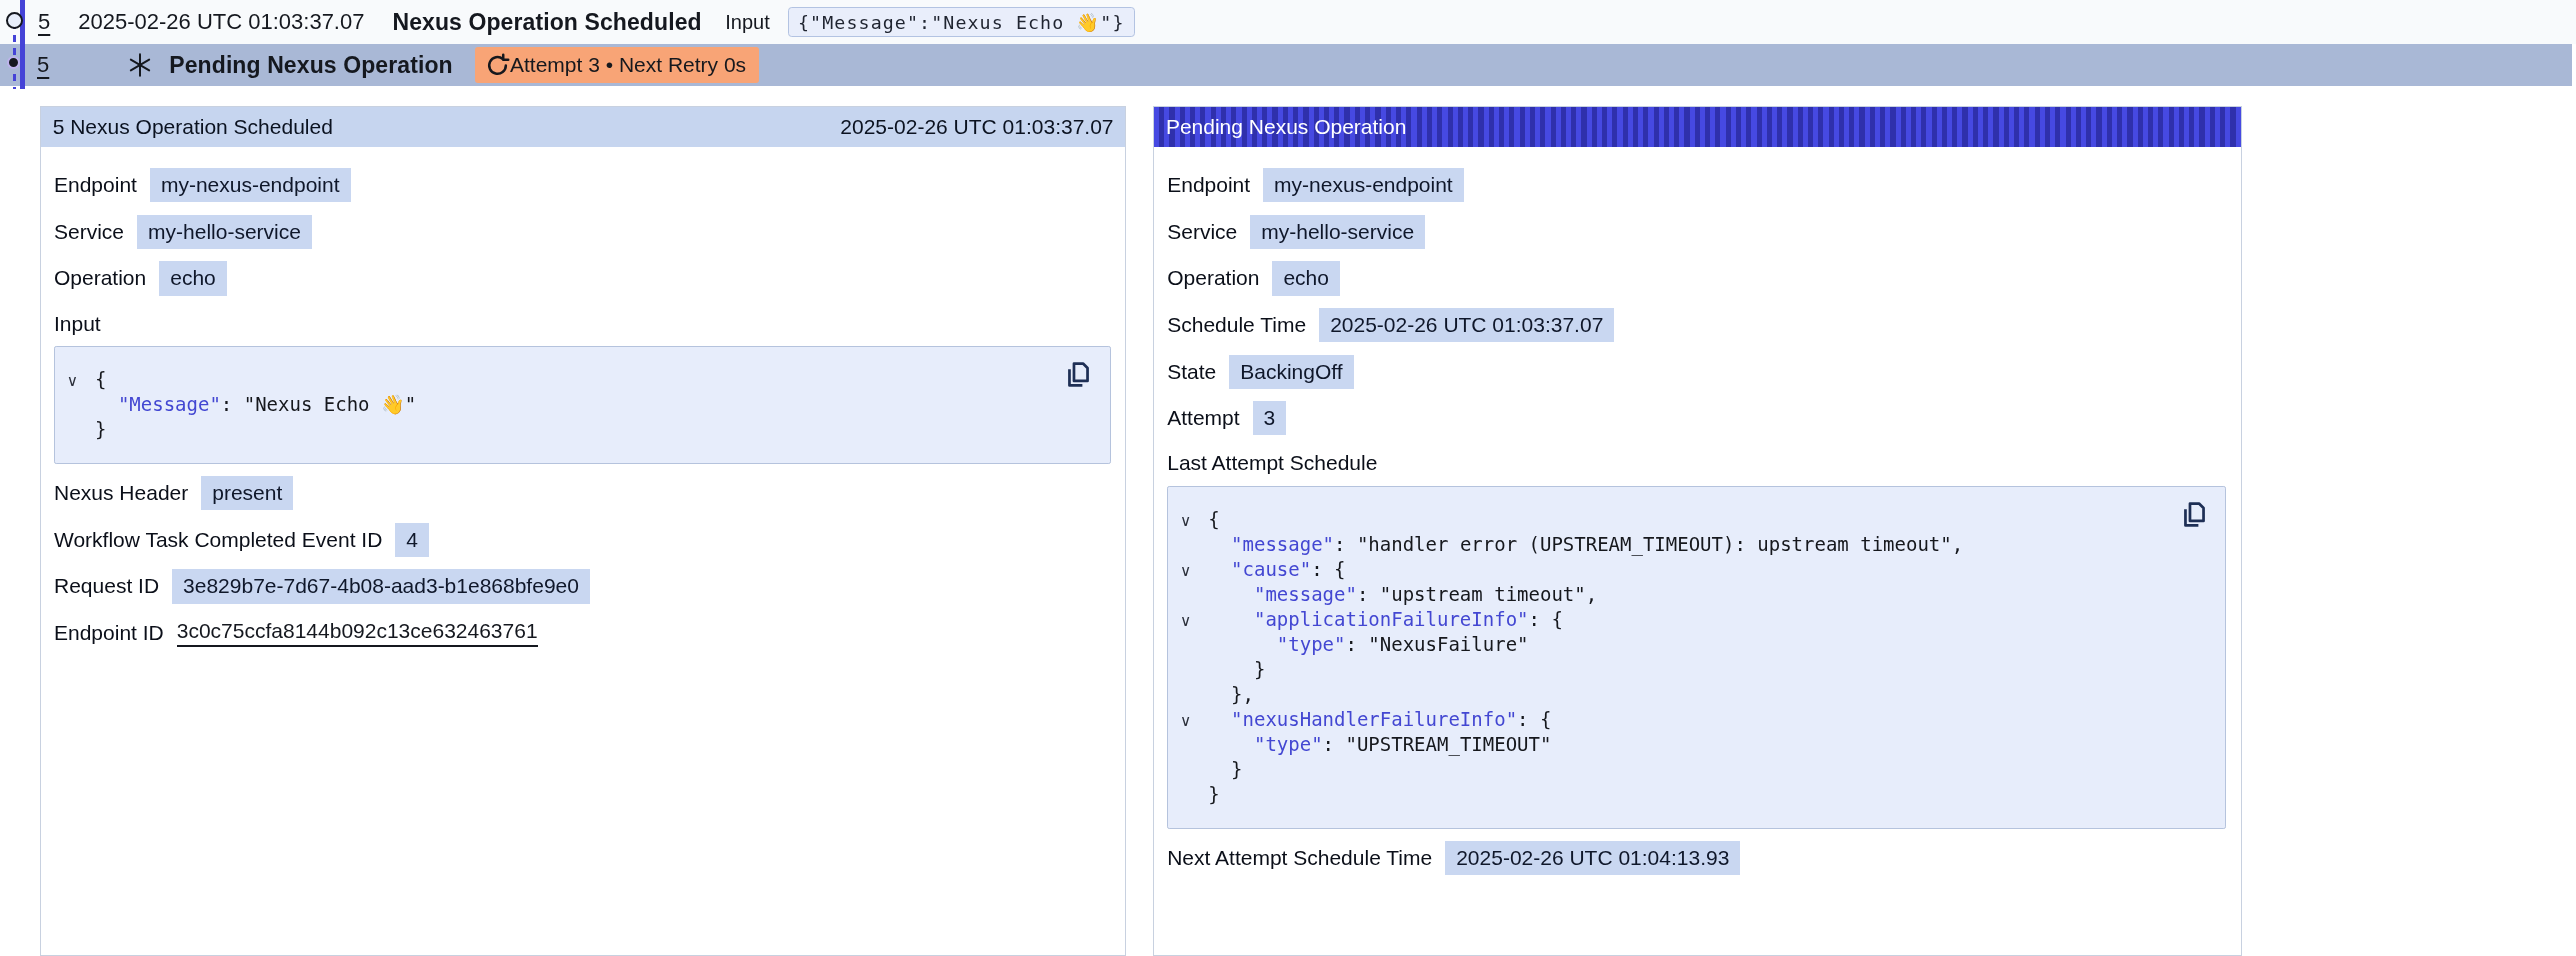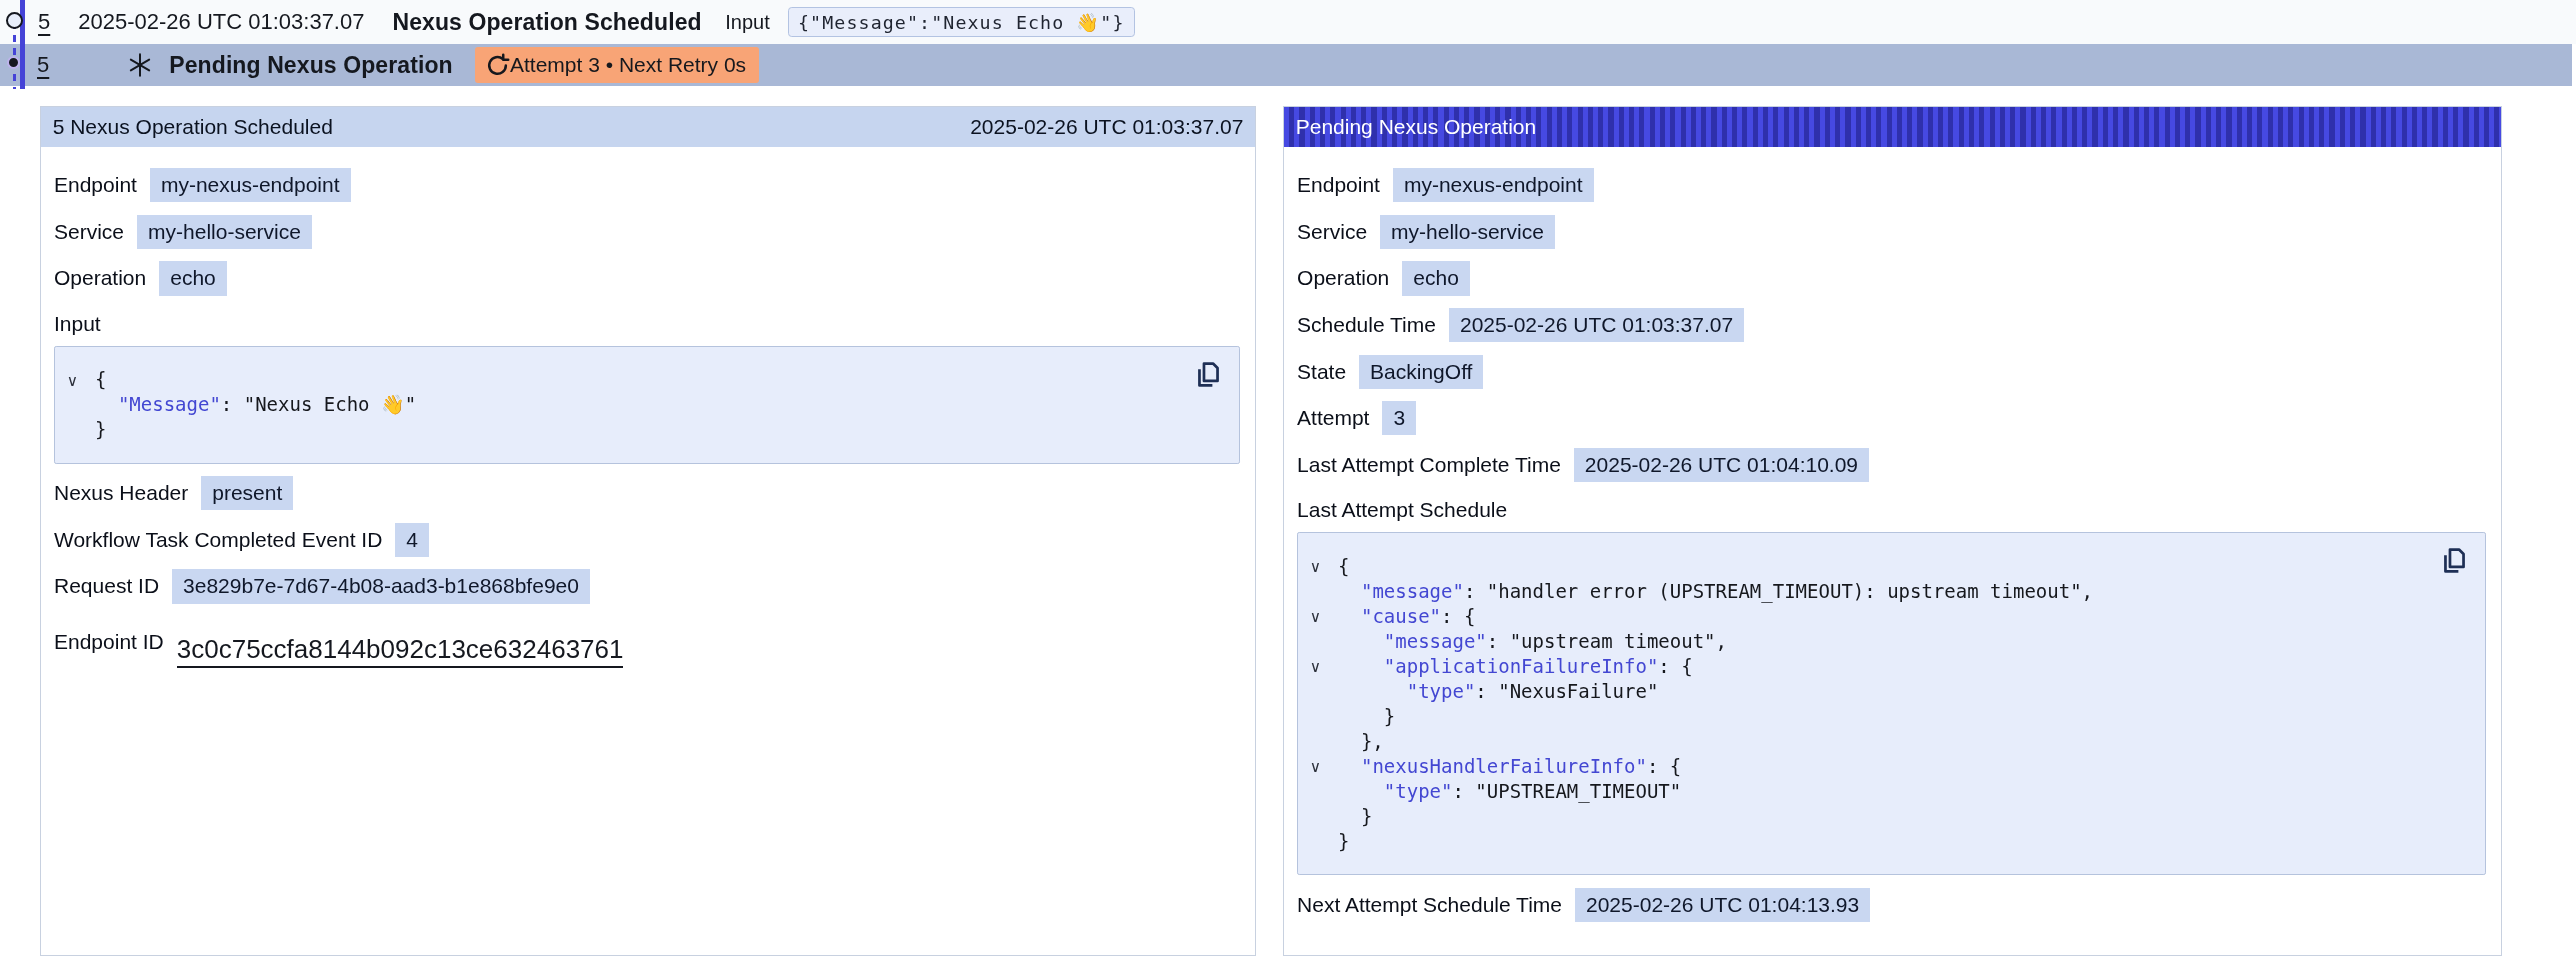--- a/index.html
+++ b/index.html
@@ -27,37 +27,37 @@
   .input-label { font-size:20px; color:#15181f; margin-left:-4.4px; }
   .input-chip { font-family:"DejaVu Sans Mono", monospace; font-size:18.3px; letter-spacing:1.1px;
                 background:#e9eefb; border:1.5px solid #b3c3e2; border-radius:3.7px;
                 padding:3.7px 9.5px; color:#1f2430; margin-left:-10.3px; }
   .pend-icon { margin-left:78px; margin-right:16px; display:inline-flex; }
   .attempt-badge { display:inline-flex; align-items:center; gap:0; background:#f8a476;
                    border-radius:2.9px; padding:5.1px 12.4px 5.1px 10.3px; font-size:21px; color:#16181d;
                    margin-left:22px; }
 
   
-  .panels { position:absolute; left:40px; top:106px; width:2462px; height:850px;
+  .panels { position:absolute; left:40px; top:106px; width:2202px; height:850px;
             display:flex; gap:27px; }
   .panel  { background:#ffffff; border:1.5px solid #c8d1e0; height:100%; overflow:hidden; }
   .panel.left  { width:1258px; }
   .panel.right { width:1261px; }
   .panel-header { height:40px; display:flex; align-items:center; justify-content:space-between;
                   padding:0 11.7px; font-size:21px; color:#0b1220; background:#c6d5ef; }
   .panel-header.pending { background:repeating-linear-gradient(90deg,#4649e2 0 5.1px,#2f30ac 5.1px 10.3px);
                           color:#ffffff; font-weight:500; justify-content:flex-start; }
   .panel-body { padding:8.8px 8.8px 8.8px 13px; }
 
   .field { display:flex; align-items:center; gap:13px; min-height:34px; margin:12.4px 0; }
   .flabel { font-size:21px; color:#0b0f19; }
   .badge  { display:inline-block; background:#c9d7f1; border-radius:0; padding:5.1px 11px;
             font-size:21px; color:#0f172a; }
-  .flink  { font-size:26px; color:#15181f; border-bottom:2.2px solid #15181f; padding-bottom:1.5px;
-            cursor:pointer;margin-top:18px; }
+  .flink  { font-size:21px; color:#15181f; border-bottom:2.2px solid #15181f; padding-bottom:1.5px;
+            cursor:pointer; }
 
   .section-label { font-size:21px; color:#0b0f19; margin:16px 0 10.3px; }
 
   .code-block { position:relative; background:#e7edfb; border:1.5px solid #b5c3dd; border-radius:2.2px;
                 padding:20.5px 14.6px 20.5px 0; margin-right:5.9px; }
   .code-line { position:relative; padding-left:40px; line-height:25px; white-space:pre;
                font-family:"DejaVu Sans Mono", monospace; font-size:19px; color:#16181d; }
   .chev { position:absolute; left:11.7px; top:1.5px; font-size:15.4px; color:#2b2f3a; cursor:pointer;
           font-family:"DejaVu Sans", sans-serif; }
   .jkey { color:#4347d2; }
@@ -179,24 +179,20 @@
             <span class="badge">2025-02-26 UTC 01:03:37.07</span>
           </div>
           <div class="field">
             <span class="flabel">State</span>
             <span class="badge">BackingOff</span>
           </div>
           <div class="field">
             <span class="flabel">Attempt</span>
             <span class="badge">3</span>
           </div>
-          <div class="field">
-            <span class="flabel">Last Attempt Complete Time</span>
-            <span class="badge">2025-02-26 UTC 01:04:10.09</span>
-          </div>
         </div>
       <div class="section-label">Last Attempt Schedule</div>
       <div class="code-block">
         <div id="rp-code">
             <div class="code-line"><span class="chev">∨</span><span class="code-text">{</span></div>
             <div class="code-line"><span class="code-text"><span>  </span><span class="jkey">"message"</span><span>: "handler error (UPSTREAM_TIMEOUT): upstream timeout",</span></span></div>
             <div class="code-line"><span class="chev">∨</span><span class="code-text"><span>  </span><span class="jkey">"cause"</span><span>: {</span></span></div>
             <div class="code-line"><span class="code-text"><span>    </span><span class="jkey">"message"</span><span>: "upstream timeout",</span></span></div>
             <div class="code-line"><span class="chev">∨</span><span class="code-text"><span>    </span><span class="jkey">"applicationFailureInfo"</span><span>: {</span></span></div>
             <div class="code-line"><span class="code-text"><span>      </span><span class="jkey">"type"</span><span>: "NexusFailure"</span></span></div>

